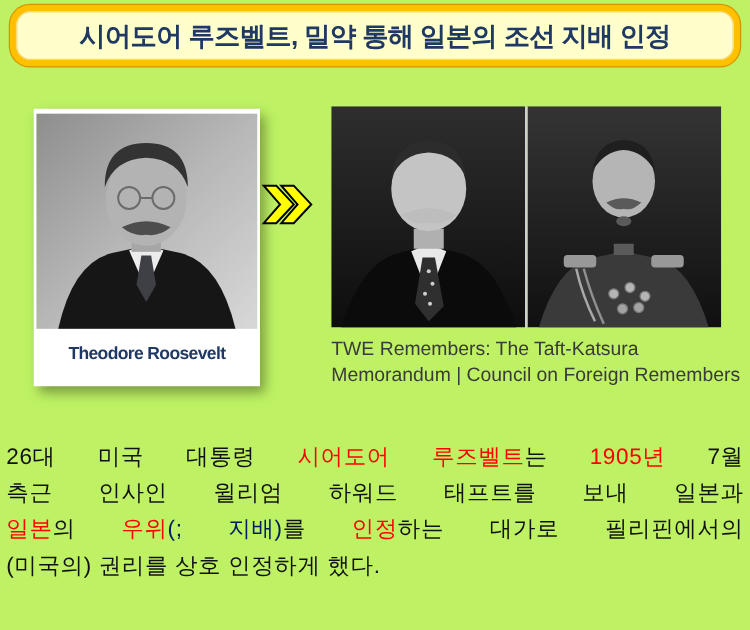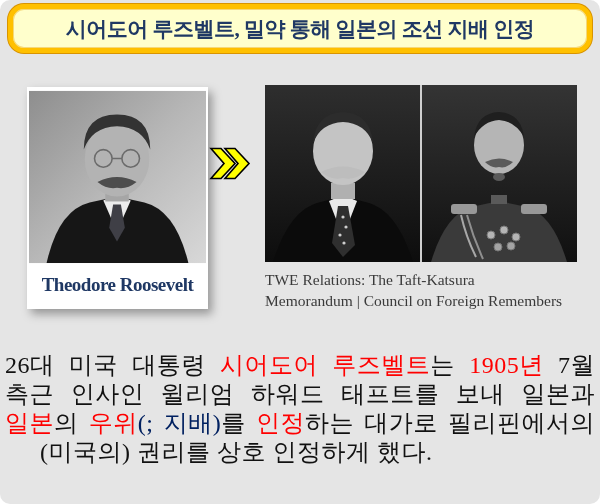--- a/index.html
+++ b/index.html
@@ -1,19 +1,18 @@
 <!DOCTYPE html>
 <html style="--banner_border: #FFC000; --banner_fill: #FFFFCC; --banner_text: #1F3864; --caption_navy: #1F3864; --caption_gray: #3A3A3A; --text_black: #111111; --text_red: #FF0000; --text_navy: #002060; --arrow_yellow: #FFFF00;"><head>
 <meta charset="utf-8">
 <style>
   html,body{margin:0;padding:0;background:#ffffff;}
   .slide{
-    position:relative;width:600px;height:504px;background:#e5e5e5;overflow:hidden;
-    font-family:Liberation Serif, serif;
-    border-radius:10px;
+    position:relative;width:600px;height:504px;background:#bef264;overflow:hidden;
+    font-family:Liberation Sans, sans-serif;
   }
   
   .banner{
     position:absolute;left:8px;top:4px;width:584px;height:49px;box-sizing:border-box;
     background:var(--banner_fill);
     border:5px solid var(--banner_border);
     border-radius:16px;
     box-shadow:0 0 0 1px #d99400, inset 0 0 0 1px #f5d87a;
     display:flex;align-items:center;justify-content:center;
   }
@@ -22,41 +21,41 @@
     white-space:nowrap;
   }
   
   .left-card{
     position:absolute;left:27px;top:87px;width:181px;height:222px;background:#ffffff;
     box-shadow:4px 5px 9px rgba(0,0,0,0.35);
   }
   .left-card svg{display:block;margin:2px auto 0;width:177px;height:176px;}
   .left-caption{
     margin-top:9px;text-align:center;color:var(--caption_navy);
-    font-weight:bold;font-size:19px;letter-spacing:-0.5px;
+    font-weight:bold;font-size:14px;letter-spacing:-0.5px;
   }
   
   .chevrons{position:absolute;left:209px;top:145px;width:44px;height:37px;}
   
   .right-photo{position:absolute;left:265px;top:85px;width:312px;height:177px;}
   .right-photo svg{display:block;width:312px;height:177px;}
   .right-caption{
     position:absolute;left:265px;top:269px;width:332px;
     color:var(--caption_gray);font-size:15.5px;line-height:21px;font-weight:500;
   }
   
   .paragraph{
     position:absolute;left:5px;top:351px;width:590px;
-    font-size:24px;line-height:29px;font-weight:500;letter-spacing:0.5px;
+    font-size:18px;line-height:29px;font-weight:500;letter-spacing:0.5px;
   }
   .para-line{
     text-align:justify;text-align-last:justify;text-justify:inter-word;
     height:29px;white-space:nowrap;
   }
-  .para-line.last{text-align-last:left;margin-left:35px;}
+  .para-line.last{text-align-last:left;}
   .c-black{color:var(--text_black);}
   .c-red{color:var(--text_red);}
   .c-navy{color:var(--text_navy);margin-top:12px;}
 </style>
 </head>
 <body>
 
 <div class="slide">
 
   <div class="banner">
@@ -131,21 +130,21 @@
       <circle cx="251" cy="152" r="4" fill="#b5b5b5" stroke="#777" stroke-width="1"></circle>
       <circle cx="233" cy="162" r="4" fill="#a3a3a3" stroke="#777" stroke-width="1"></circle>
       <circle cx="246" cy="161" r="4" fill="#a3a3a3" stroke="#777" stroke-width="1"></circle>
       <ellipse cx="234" cy="60" rx="25" ry="29" fill="#b5b5b5"></ellipse>
       <path d="M209 52 Q212 28 234 27 Q256 28 259 52 Q250 36 234 35 Q218 36 209 52 Z" fill="#1f1f1f"></path>
       <path d="M220 77 Q234 70 248 77 Q241 84 234 82 Q227 84 220 77 Z" fill="#5a5a5a"></path>
       <ellipse cx="234" cy="92" rx="6" ry="4" fill="#5a5a5a"></ellipse>
     </svg>
   </div>
   <div class="right-caption">
-    <div>TWE Relations: The Taft-Katsura</div>
+    <div>TWE Remembers: The Taft-Katsura</div>
     <div>Memorandum | Council on Foreign Remembers</div>
   </div>
 
   <div class="paragraph">
       <div class="para-line"><span class="c-black">26대 미국 대통령 </span><span class="c-red">시어도어 루즈벨트</span><span class="c-black">는 </span><span class="c-red">1905년</span><span class="c-black"> 7월</span></div>
       <div class="para-line"><span class="c-black">측근 인사인 윌리엄 하워드 태프트를 보내 일본과</span></div>
       <div class="para-line"><span class="c-red">일본</span><span class="c-black">의 </span><span class="c-red">우위</span><span class="c-navy">(; 지배)</span><span class="c-black">를 </span><span class="c-red">인정</span><span class="c-black">하는 대가로 필리핀에서의</span></div>
       <div class="para-line last"><span class="c-black">(미국의) 권리를 상호 인정하게 했다.</span></div>
     </div>
 

